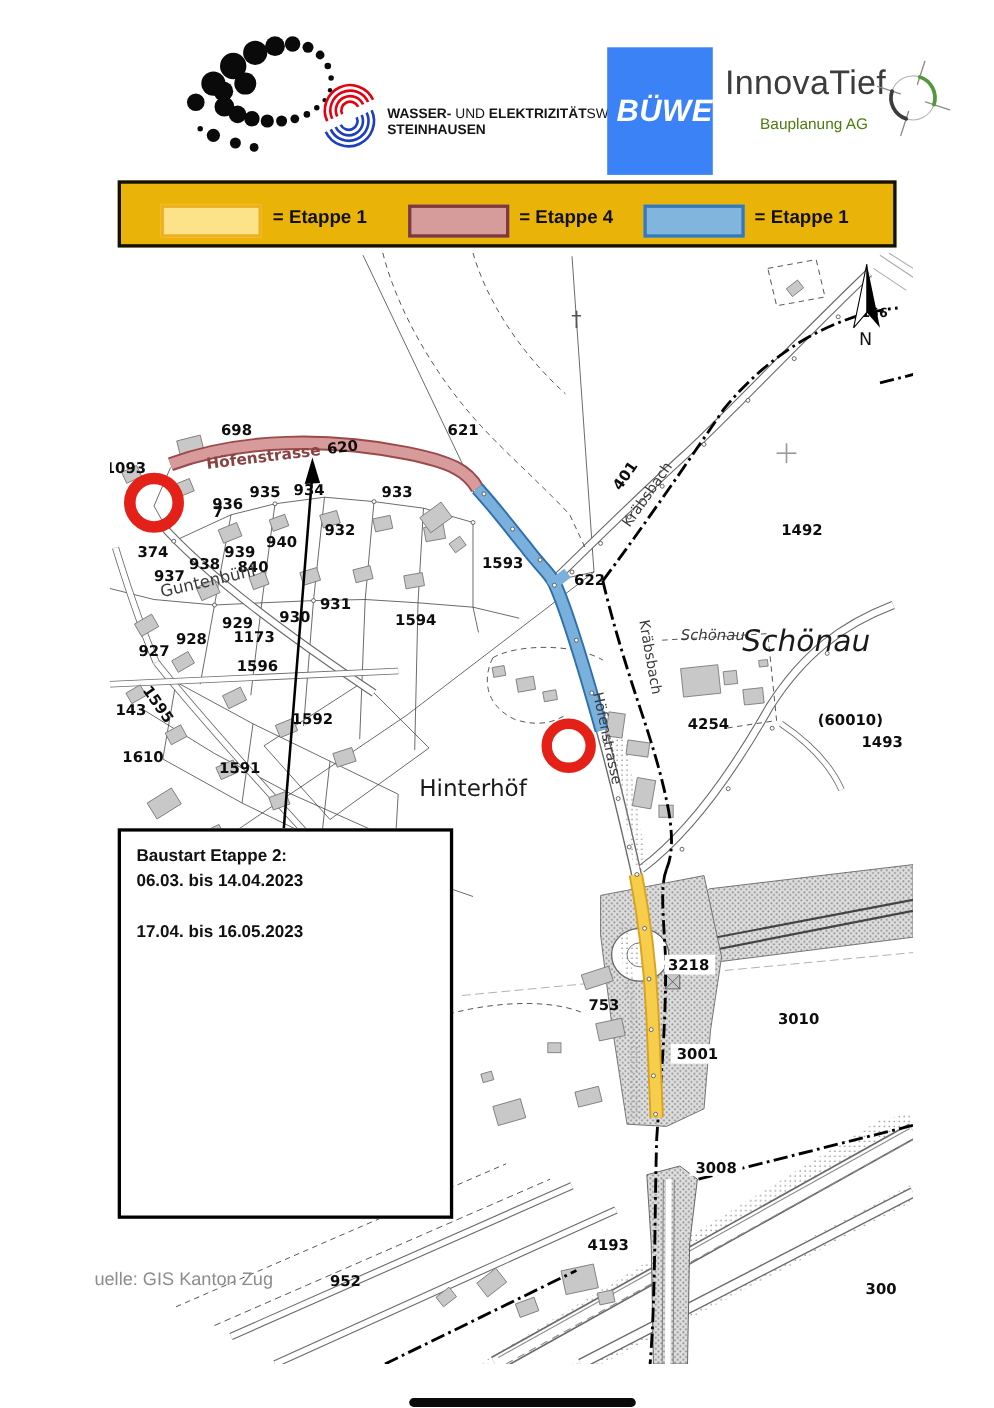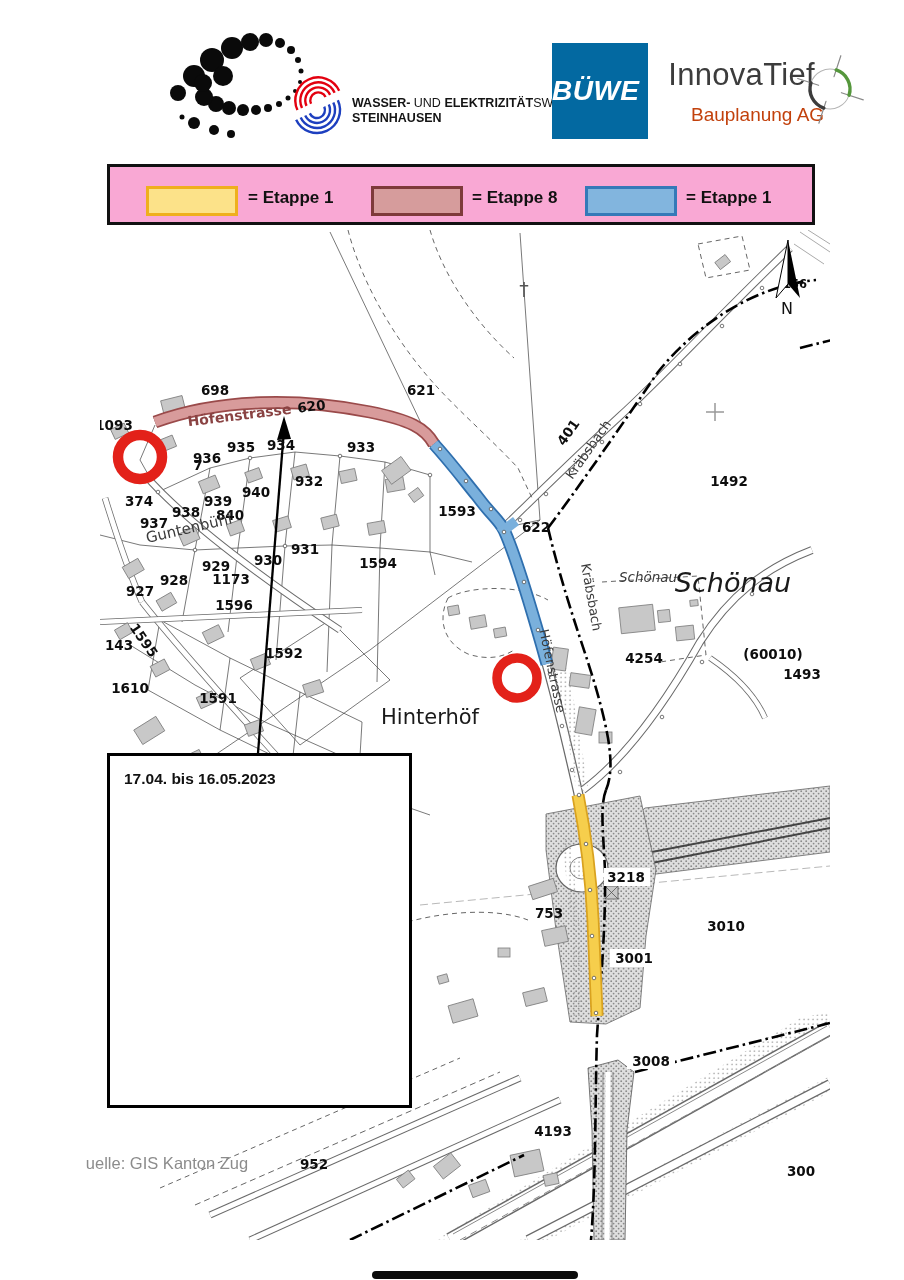--- a/index.html
+++ b/index.html
@@ -3,30 +3,30 @@
 <meta charset="utf-8">
 <style>
   html,body{margin:0;padding:0;background:#ffffff;}
   .page{position:relative;width:904px;height:1280px;background:#fff;overflow:hidden;
         font-family:"Liberation Sans",sans-serif;color:#111;}
 
   
   .gemeinde-text{position:absolute;left:107px;top:98px;font-weight:bold;font-size:20px;line-height:24px;color:#141414;}
   .wwz-text{position:absolute;left:352px;top:96px;font-size:12.5px;line-height:15px;color:#141414;}
   .wwz-text b{font-weight:bold;}
-  .buwe{position:absolute;left:552px;top:43px;width:96px;height:96px;background:#0369a1;
-        display:flex;align-items:center;justify-content:flex-start;}
+  .buwe{position:absolute;left:552px;top:43px;width:96px;height:116px;background:#3b82f6;
+        display:flex;align-items:center;justify-content:flex-end;}
   .buwe span{color:#fff;font-weight:bold;font-style:italic;font-size:28px;letter-spacing:.5px;}
   .innova{position:absolute;left:659px;top:57px;}
   .innova .name{font-size:31px;color:#3c3c3c;letter-spacing:.3px;text-align:center;}
-  .innova .sub{font-size:19px;color:#c2410c;margin-left:32px;margin-top:11px;}
+  .innova .sub{font-size:14px;color:#4d7c0f;margin-left:32px;margin-top:11px;}
   .hdr-svg{position:absolute;}
 
   
-  .legend{position:absolute;left:107px;top:164px;width:702px;height:55px;border:3px solid #111;background:#f9a8d4;}
+  .legend{position:absolute;left:107px;top:164px;width:702px;height:55px;border:3px solid #111;background:#eab308;}
   .swatch{position:absolute;top:19px;width:86px;height:24px;border:3px solid;}
   .leg-label{position:absolute;top:21px;font-weight:bold;font-size:17px;color:#111;}
 
   
   .map{position:absolute;left:100px;top:230px;width:730px;height:1010px;}
   .pn{font-family:"DejaVu Sans",sans-serif;font-size:13.5px;font-weight:bold;fill:#0d0d0d;}
   .pn-sm{font-family:"DejaVu Sans",sans-serif;font-size:11.5px;font-weight:bold;fill:#0d0d0d;}
   .street{font-family:"DejaVu Sans",sans-serif;font-size:13px;fill:#3a3a3a;}
   .street-red{font-family:"DejaVu Sans",sans-serif;font-size:14px;font-weight:bold;fill:#8a4343;}
   .place-sm{font-family:"DejaVu Sans",sans-serif;font-size:13.5px;font-style:italic;fill:#3a3a3a;}
@@ -119,21 +119,21 @@
       <circle cx="37" cy="39" r="20" stroke="#b5b5b5" stroke-width="1"></circle>
       <path d="M37,19 A20,20 0 0 1 57,39" stroke="#55973c" stroke-width="3.4"></path>
       <path d="M37,59 A20,20 0 0 1 17,39" stroke="#3c3c3c" stroke-width="3.4"></path>
     </g>
   </svg>
 
   <div class="legend">
     <div class="swatch" style="left:36px;background:#FCE289;border-color:#EFAF1E"></div>
     <div class="leg-label" style="left:138px">= Etappe 1</div>
     <div class="swatch" style="left:261px;background:#D69C9C;border-color:#7E3A3A"></div>
-    <div class="leg-label" style="left:362px">= Etappe 8</div>
+    <div class="leg-label" style="left:362px">= Etappe 4</div>
     <div class="swatch" style="left:475px;background:#82B5DE;border-color:#3579B8"></div>
     <div class="leg-label" style="left:576px">= Etappe 1</div>
   </div>
 
   <svg class="map" viewBox="0 0 730 1010">
     <defs>
       <pattern id="dots" width="4.5" height="4.5" patternUnits="userSpaceOnUse">
         <circle cx="2" cy="2" r="0.75" fill="#8f8f8f"></circle>
       </pattern>
       <pattern id="dense" width="5" height="5" patternUnits="userSpaceOnUse">
@@ -439,20 +439,24 @@
       <text class="pn" transform="rotate(-55 472 205)" x="472" y="205">401</text>
       <text class="street" transform="rotate(-13 90 303)" x="90" y="303" style="font-size:15px">Guntenbühl</text>
       <text class="place-sm" x="548" y="352">Schönau</text>
       <text class="place-lg" x="633" y="362">Schönau</text>
       <text class="place-md" x="330" y="494">Hinterhöf</text>
     </g>
   </svg>
 
   <div class="infobox">
     <div class="ib-sec">
+      <div class="ib-bold">Baustart Etappe 2:</div>
+      <div class="ib-bold">06.03. bis 14.04.2023</div>
+    </div>
+    <div class="ib-sec">
       <div class="ib-bold">17.04. bis 16.05.2023</div>
     </div>
   </div>
 
   <div class="source">
     <span>Quelle:  GIS Kanton Zug</span>
   </div>
   <div class="bottom-bar"></div>
 
 </div>

